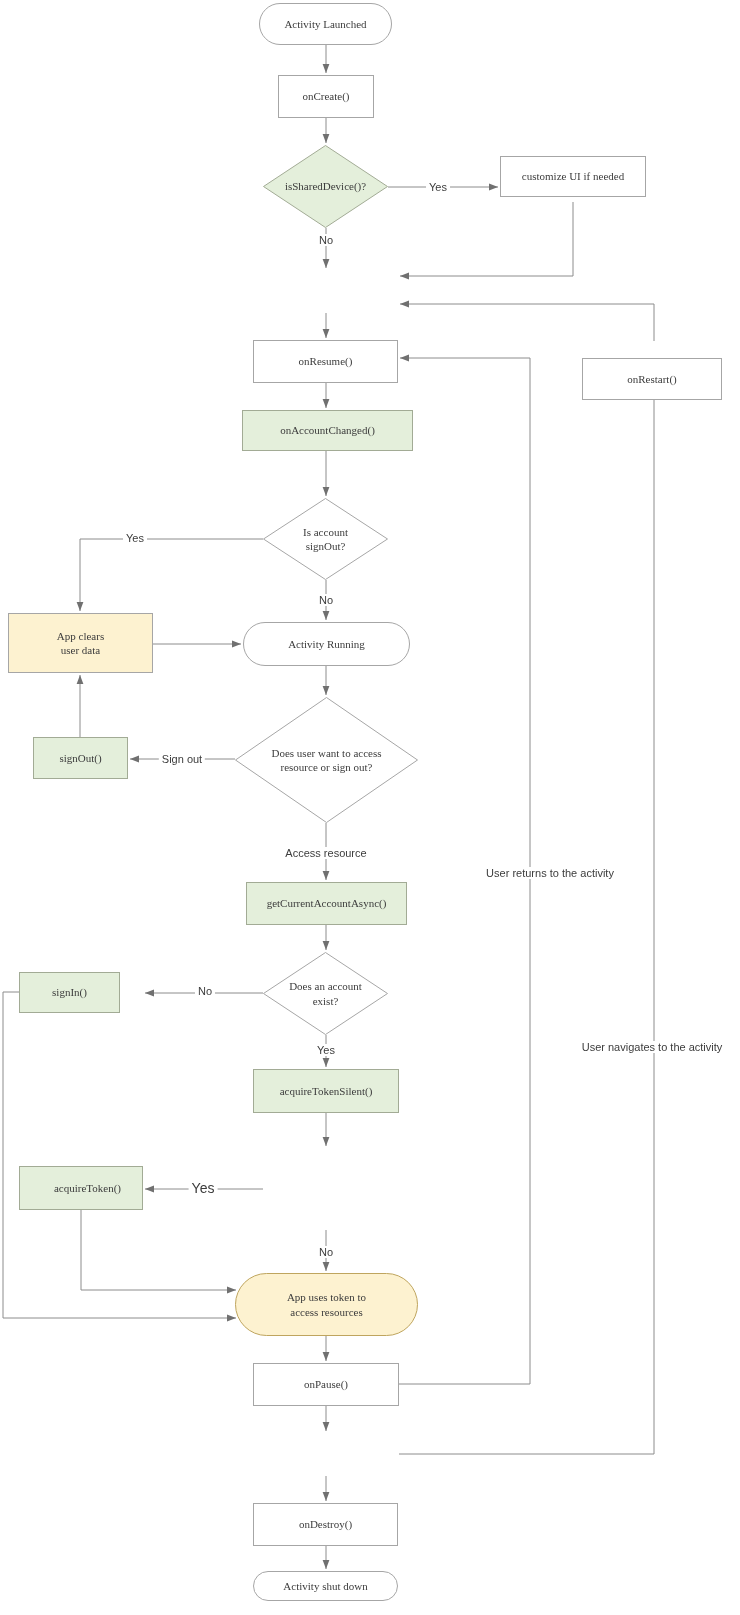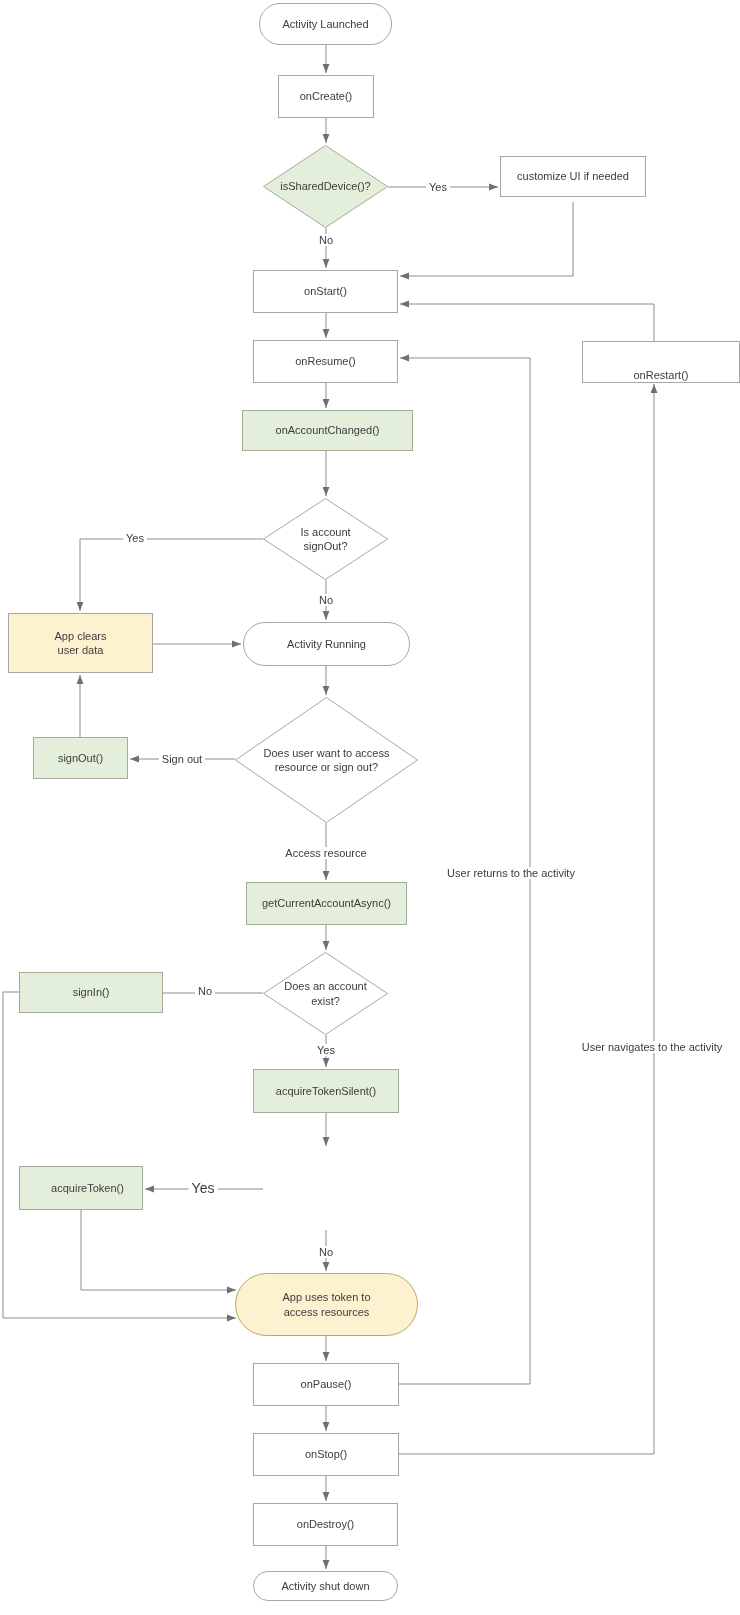--- a/index.html
+++ b/index.html
@@ -11,20 +11,21 @@
     overflow:hidden;
   }
   #edge-layer{position:absolute;left:0;top:0;}
   .node{
     position:absolute;
     box-sizing:border-box;
     display:flex;align-items:center;justify-content:center;
     text-align:center;
     font-size:11px;line-height:1.3;
     color:#3c3c3c;
+    font-family:Liberation Serif, serif;
   }
   .node.process,.node.terminator{
     border:1px solid #a6a6a6;
     background:#ffffff;
   }
   .node.decision{border:none;background:transparent;}
   .node.decision svg{position:absolute;left:0;top:0;}
   .node-label{
     position:relative;
     white-space:pre-line;
@@ -115,27 +116,24 @@
     </div>
     <div class="node decision" style="left: 263px; top: 145px; width: 125px; height: 83px;">
       <svg width="125" height="83" viewBox="0 0 125 83">
         <polygon points="62.5,0.5 124.5,41.5 62.5,82.5 0.5,41.5" fill="#e4efdb" stroke="#a2ab95" stroke-width="1"></polygon>
       </svg>
       <div class="node-label">isSharedDevice()?</div>
     </div>
     <div class="node process" style="left: 500px; top: 156px; width: 146px; height: 41px; background: rgb(255, 255, 255); border-color: rgb(166, 166, 166); border-width: 1px;">
       <div class="node-label">customize UI if needed</div>
     </div>
-    <div class="node process" style="left: 253px; top: 270px; width: 145px; height: 43px; background: rgb(255, 255, 255); border-color: rgb(166, 166, 166); border-width: 1px;">
-      <div class="node-label">onStart()</div>
-    </div>
     <div class="node process" style="left: 253px; top: 340px; width: 145px; height: 43px; background: rgb(255, 255, 255); border-color: rgb(166, 166, 166); border-width: 1px;">
       <div class="node-label">onResume()</div>
     </div>
-    <div class="node process" style="left: 582px; top: 341px; width: 158px; height: 42px; background: rgb(255, 255, 255); border-color: rgb(166, 166, 166); border-width: 1px; align-items: flex-end;">
+    <div class="node process" style="left: 582px; top: 358px; width: 140px; height: 42px; background: rgb(255, 255, 255); border-color: rgb(166, 166, 166); border-width: 1px;">
       <div class="node-label">onRestart()</div>
     </div>
     <div class="node process" style="left: 242px; top: 410px; width: 171px; height: 41px; background: rgb(228, 239, 219); border-color: rgb(162, 171, 149); border-width: 1px;">
       <div class="node-label">onAccountChanged()</div>
     </div>
     <div class="node decision" style="left: 263px; top: 498px; width: 125px; height: 82px;">
       <svg width="125" height="82" viewBox="0 0 125 82">
         <polygon points="62.5,0.5 124.5,41 62.5,81.5 0.5,41" fill="#ffffff" stroke="#a6a6a6" stroke-width="1"></polygon>
       </svg>
       <div class="node-label">Is account
@@ -161,50 +159,47 @@
     <div class="node process" style="left: 246px; top: 882px; width: 161px; height: 43px; background: rgb(228, 239, 219); border-color: rgb(162, 171, 149); border-width: 1px;">
       <div class="node-label">getCurrentAccountAsync()</div>
     </div>
     <div class="node decision" style="left: 263px; top: 952px; width: 125px; height: 83px;">
       <svg width="125" height="83" viewBox="0 0 125 83">
         <polygon points="62.5,0.5 124.5,41.5 62.5,82.5 0.5,41.5" fill="#ffffff" stroke="#a6a6a6" stroke-width="1"></polygon>
       </svg>
       <div class="node-label">Does an account
 exist?</div>
     </div>
-    <div class="node process" style="left: 19px; top: 972px; width: 144px; height: 41px; background: rgb(228, 239, 219); border-color: rgb(162, 171, 149); border-width: 1px;">
+    <div class="node process" style="left: 19px; top: 972px; width: 101px; height: 41px; background: rgb(228, 239, 219); border-color: rgb(162, 171, 149); border-width: 1px;">
       <div class="node-label">signIn()</div>
     </div>
     <div class="node process" style="left: 253px; top: 1069px; width: 146px; height: 44px; background: rgb(228, 239, 219); border-color: rgb(162, 171, 149); border-width: 1px;">
       <div class="node-label">acquireTokenSilent()</div>
     </div>
     <div class="node process" style="left: 19px; top: 1166px; width: 124px; height: 44px; background: rgb(228, 239, 219); border-color: rgb(162, 171, 149); border-width: 1px; padding-left: 13px;">
       <div class="node-label">acquireToken()</div>
     </div>
     <div class="node terminator" style="left: 235px; top: 1273px; width: 183px; height: 63px; background: rgb(253, 242, 208); border-color: rgb(191, 165, 94); border-width: 1.5px; border-radius: 31.5px;">
       <div class="node-label">App uses token to
 access resources</div>
     </div>
     <div class="node process" style="left: 253px; top: 1363px; width: 146px; height: 43px; background: rgb(255, 255, 255); border-color: rgb(166, 166, 166); border-width: 1px;">
       <div class="node-label">onPause()</div>
-    </div>
-    <div class="node process" style="left: 253px; top: 1433px; width: 146px; height: 43px; background: rgb(255, 255, 255); border-color: rgb(166, 166, 166); border-width: 1px;">
-      <div class="node-label">onStop()</div>
     </div>
     <div class="node process" style="left: 253px; top: 1503px; width: 145px; height: 43px; background: rgb(255, 255, 255); border-color: rgb(166, 166, 166); border-width: 1px;">
       <div class="node-label">onDestroy()</div>
     </div>
     <div class="node terminator" style="left: 253px; top: 1571px; width: 145px; height: 30px; background: rgb(255, 255, 255); border-color: rgb(166, 166, 166); border-width: 1px; border-radius: 19px;">
       <div class="node-label">Activity shut down</div>
     </div>
     <div class="edge-label" style="left: 438px; top: 187px;">Yes</div>
     <div class="edge-label" style="left: 326px; top: 240px;">No</div>
     <div class="edge-label" style="left: 135px; top: 538px;">Yes</div>
     <div class="edge-label" style="left: 326px; top: 600px;">No</div>
     <div class="edge-label" style="left: 182px; top: 759px;">Sign out</div>
     <div class="edge-label" style="left: 326px; top: 853px;">Access resource</div>
     <div class="edge-label" style="left: 205px; top: 991px;">No</div>
     <div class="edge-label" style="left: 326px; top: 1050px;">Yes</div>
     <div class="edge-label" style="left: 203px; top: 1188px; font-size: 14px;">Yes</div>
     <div class="edge-label" style="left: 326px; top: 1252px;">No</div>
-    <div class="edge-label" style="left: 511px; top: 873px;">User returns to the activity</div>
+    <div class="edge-label" style="left: 550px; top: 873px;">User returns to the activity</div>
     <div class="edge-label" style="left: 652px; top: 1047px;">User navigates to the activity</div>
   </div>
 
 </body></html>

